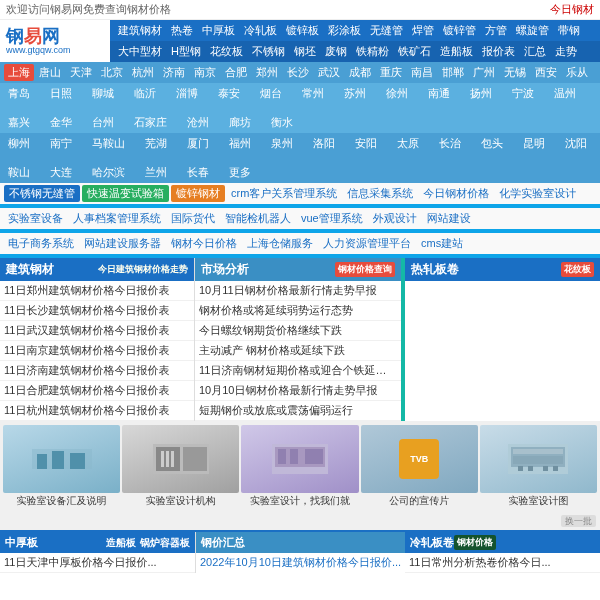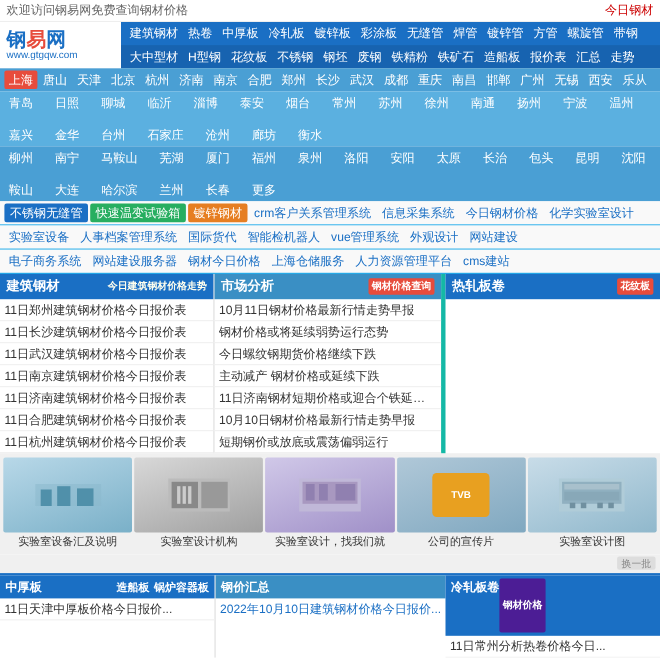--- a/index.html
+++ b/index.html
@@ -22,21 +22,21 @@
     
     .city-nav { background: #4a9fd4; display: flex; flex-wrap: wrap; padding: 2px 4px; gap: 1px; }
     .city-nav a { color: #fff; text-decoration: none; font-size: 11px; padding: 1px 4px; white-space: nowrap; }
     .city-nav a.active { background: #e74c3c; border-radius: 2px; }
     
     
     .city-nav2 { background: #5bb0e0; display: flex; flex-wrap: wrap; padding: 2px 4px; gap: 12px; }
     .city-nav2 a { color: #fff; text-decoration: none; font-size: 11px; padding: 1px 4px; white-space: nowrap; }
     
     
-    .menu-row { display: flex; flex-wrap: wrap; padding: 2px 4px; gap: 2px; border-bottom: 1px solid #0ea5e9; background: #f9f9f9; }
+    .menu-row { display: flex; flex-wrap: wrap; padding: 2px 4px; gap: 2px; border-bottom: 4px solid #0ea5e9; background: #f9f9f9; }
     .menu-row a { color: #1a6fc4; text-decoration: none; font-size: 11px; padding: 1px 4px; white-space: nowrap; }
     
     
     .main-content { display: flex; gap: 0; }
     
     
     .col-left { width: 195px; border-right: 1px solid #ddd; }
     .col-mid { width: 210px; border-right: 4px solid #14b8a6; }
     .col-right { flex: 1; }
     
@@ -309,21 +309,21 @@
         <rect x="8" y="10" width="8" height="15" fill="#9080b0"></rect>
         <rect x="20" y="10" width="8" height="15" fill="#9080b0"></rect>
         <rect x="35" y="10" width="18" height="15" fill="#9080b0"></rect>
       </svg>
     </div>
     <div class="gcap">实验室设计，找我们就</div>
   </div>
   <div class="gitem">
     <div class="gimg" style="background: linear-gradient(160deg,#b0c8d8,#80a8c0); margin:0 1px; border-radius:2px; position:relative;">
 
-      <div style="width:52px;height:40px;background:#e8a020;border-radius:4px;display:flex;align-items:center;justify-content:center;font-size:9px;color:#fff;font-weight:bold;">TVB</div>
+      <div style="width:40px;height:40px;background:#e8a020;border-radius:4px;display:flex;align-items:center;justify-content:center;font-size:9px;color:#fff;font-weight:bold;">TVB</div>
     </div>
     <div class="gcap">公司的宣传片</div>
   </div>
   <div class="gitem">
     <div class="gimg" style="background: linear-gradient(160deg,#c8dce8,#90b8cc); margin:0 1px; border-radius:2px;">
       <svg width="60" height="40" viewBox="0 0 60 40">
         <rect x="0" y="5" width="60" height="30" fill="#b0ccd8"></rect>
         <rect x="3" y="8" width="54" height="20" fill="#90b0c0"></rect>
         <rect x="5" y="10" width="50" height="5" fill="#a8c0cc"></rect>
         <rect x="5" y="17" width="50" height="8" fill="#88a8b8"></rect>
@@ -362,21 +362,21 @@
       <span>钢价汇总</span>
     </div>
     <div style="padding:2px 4px; font-size:11px;">
       <a style="color:#1a6fc4;text-decoration:none;font-size:11px;">2022年10月10日建筑钢材价格今日报价...</a>
     </div>
   </div>
 
   <div class="bottom-col">
     <div style="background:#1a6fc4; color:#fff; padding:3px 5px; font-size:11px; font-weight:bold; display:flex; justify-content:flex-start;">
       <span>冷轧板卷</span>
-      <span style="font-size:9px; background:#4c1d95; color:#fff; padding:18px 3px; border-radius:2px;">钢材价格</span>
+      <span style="font-size:9px; background:#14532d; color:#fff; padding:1px 3px; border-radius:2px;">钢材价格</span>
     </div>
     <ul class="news-list">
       <li>
             <a>11日常州分析热卷价格今日...</a>
           </li>
     </ul>
   </div>
 </div>
 
 </div>

